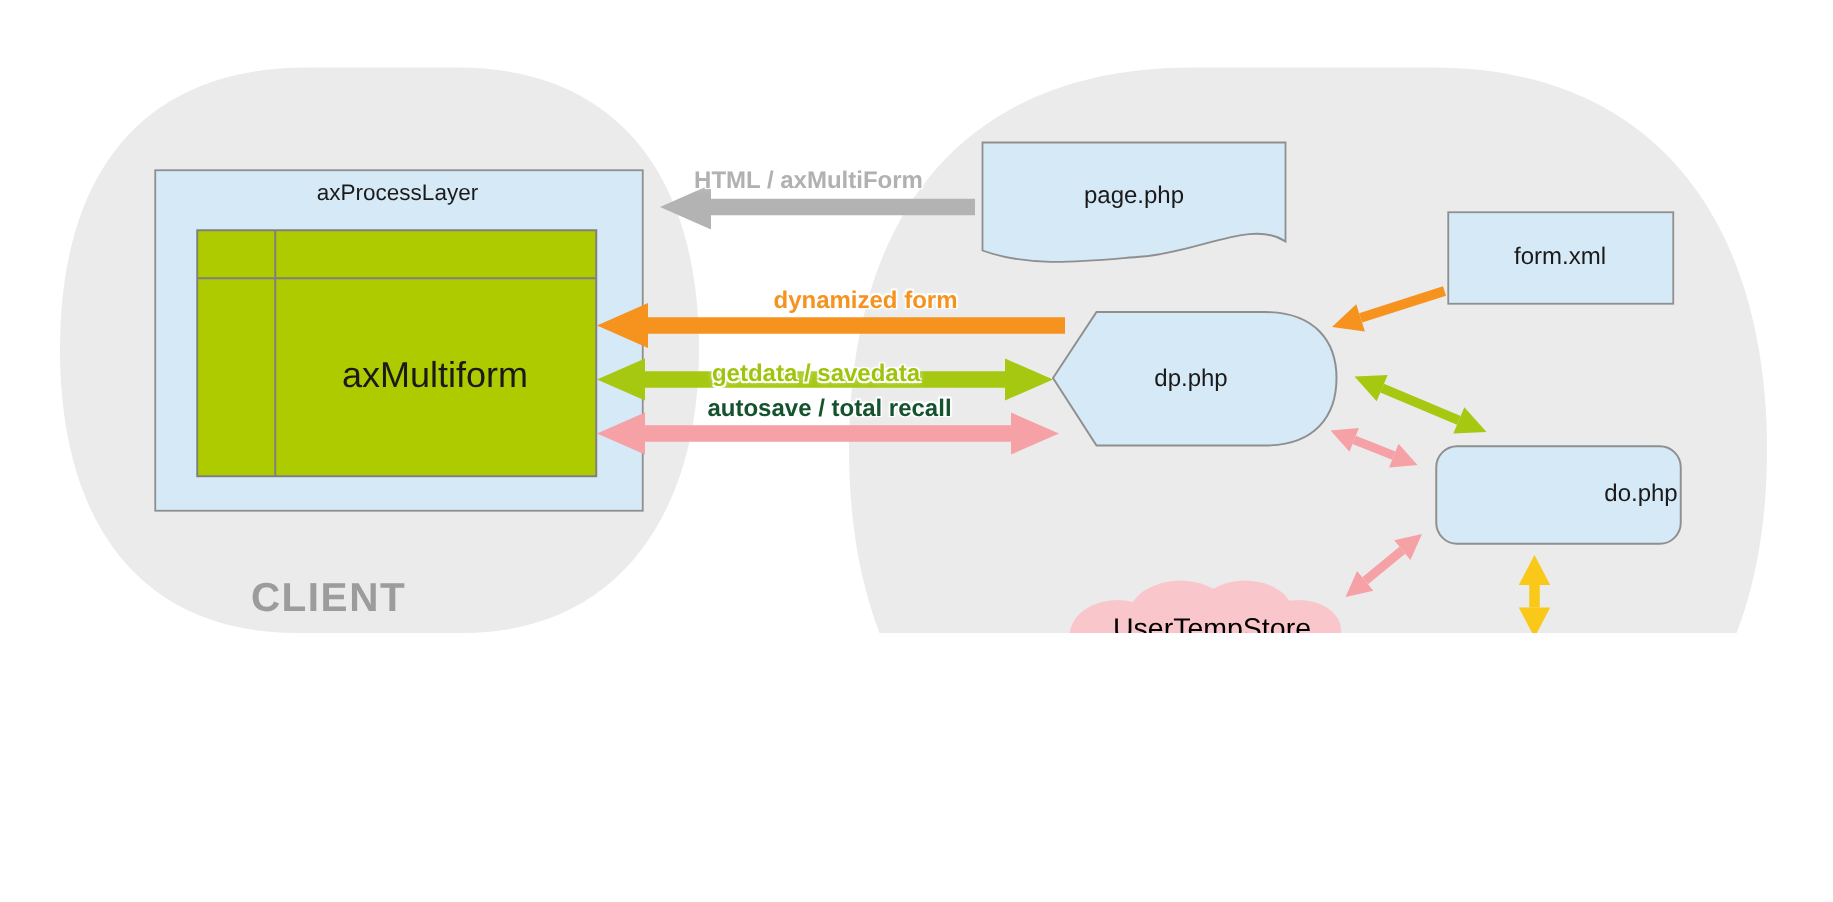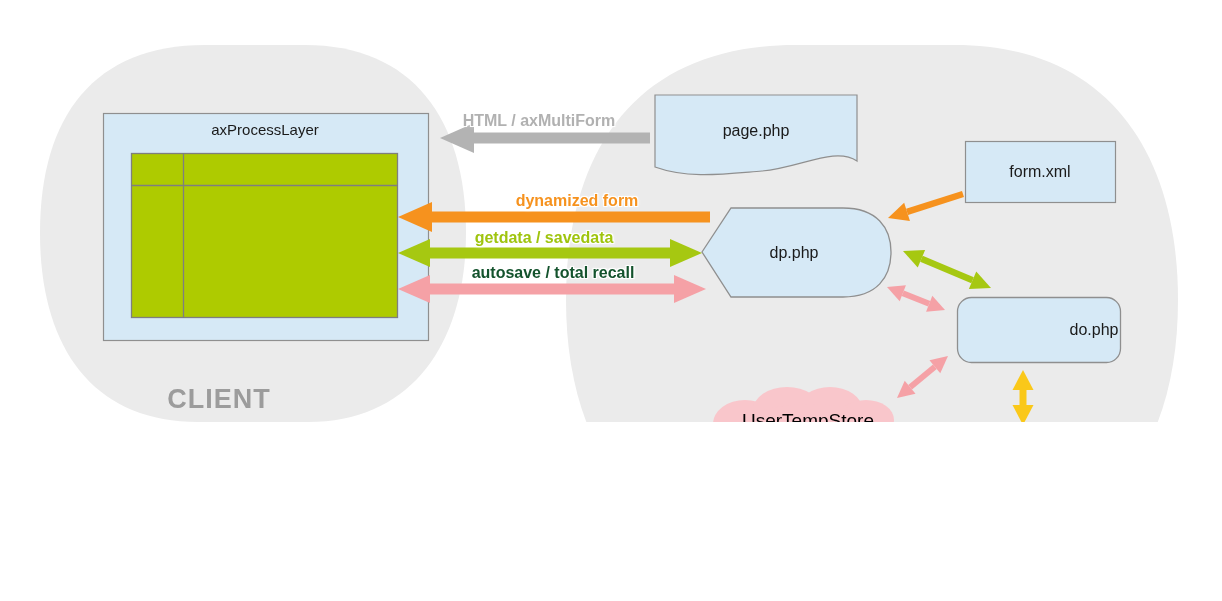--- a/index.html
+++ b/index.html
@@ -124,27 +124,28 @@
         </g>
         <g>
           <line x1="1023" y1="390" x2="1023" y2="405" stroke="#fac819" stroke-width="7"></line>
           <polygon points="1023,425 1012.5,405 1033.5,405" fill="#fac819"></polygon>
           <polygon points="1023,370 1012.5,390 1033.5,390" fill="#fac819"></polygon>
         </g>
       </g>
   </svg>
 
   <div class="lbl lbl-small" style="left:265px;top:129px;">axProcessLayer</div>
+  <div class="lbl lbl-big" style="left:290px;top:251px;">axMultiform</div>
   <div class="lbl lbl-region" style="left:219px;top:399px;">CLIENT</div>
 
   <div class="lbl" style="left:756px;top:131px;">page.php</div>
   <div class="lbl" style="left:1040px;top:172px;">form.xml</div>
   <div class="lbl" style="left:794px;top:253px;">dp.php</div>
   <div class="lbl" style="left:1094px;top:330px;">do.php</div>
   <div class="lbl lbl-cloud" style="left:808px;top:420px;">UserTempStore</div>
   <div class="lbl lbl-db" style="left:1020px;top:486px;">db</div>
 
   <div class="lbl lbl-flow flow-gray" style="left:539px;top:121px;">HTML / axMultiForm</div>
   <div class="lbl lbl-flow flow-orange" style="left:553px;top:201px;margin-left:24px;">dynamized form</div>
-  <div class="lbl lbl-flow flow-green" style="left:544px;top:238px;">getdata / savedata</div>
+  <div class="lbl lbl-flow flow-green" style="left:544px;top:250px;">getdata / savedata</div>
   <div class="lbl lbl-flow flow-pink" style="left:553px;top:273px;">autosave / total recall</div>
 
 </div>
 
 </body></html>

